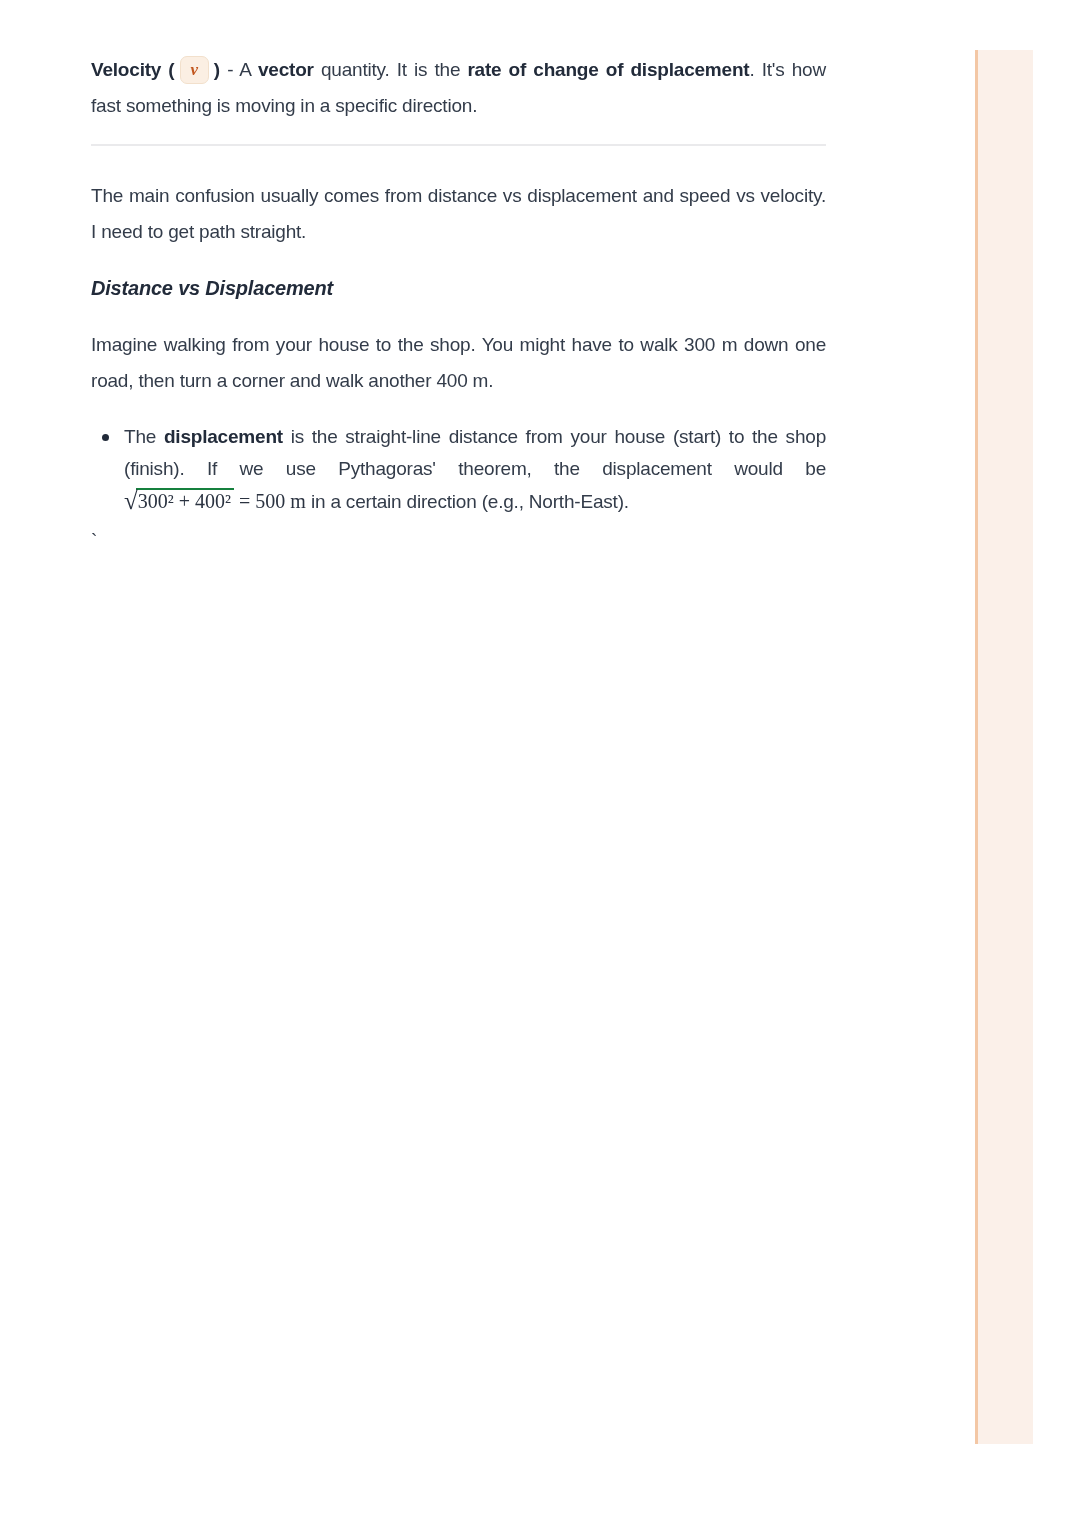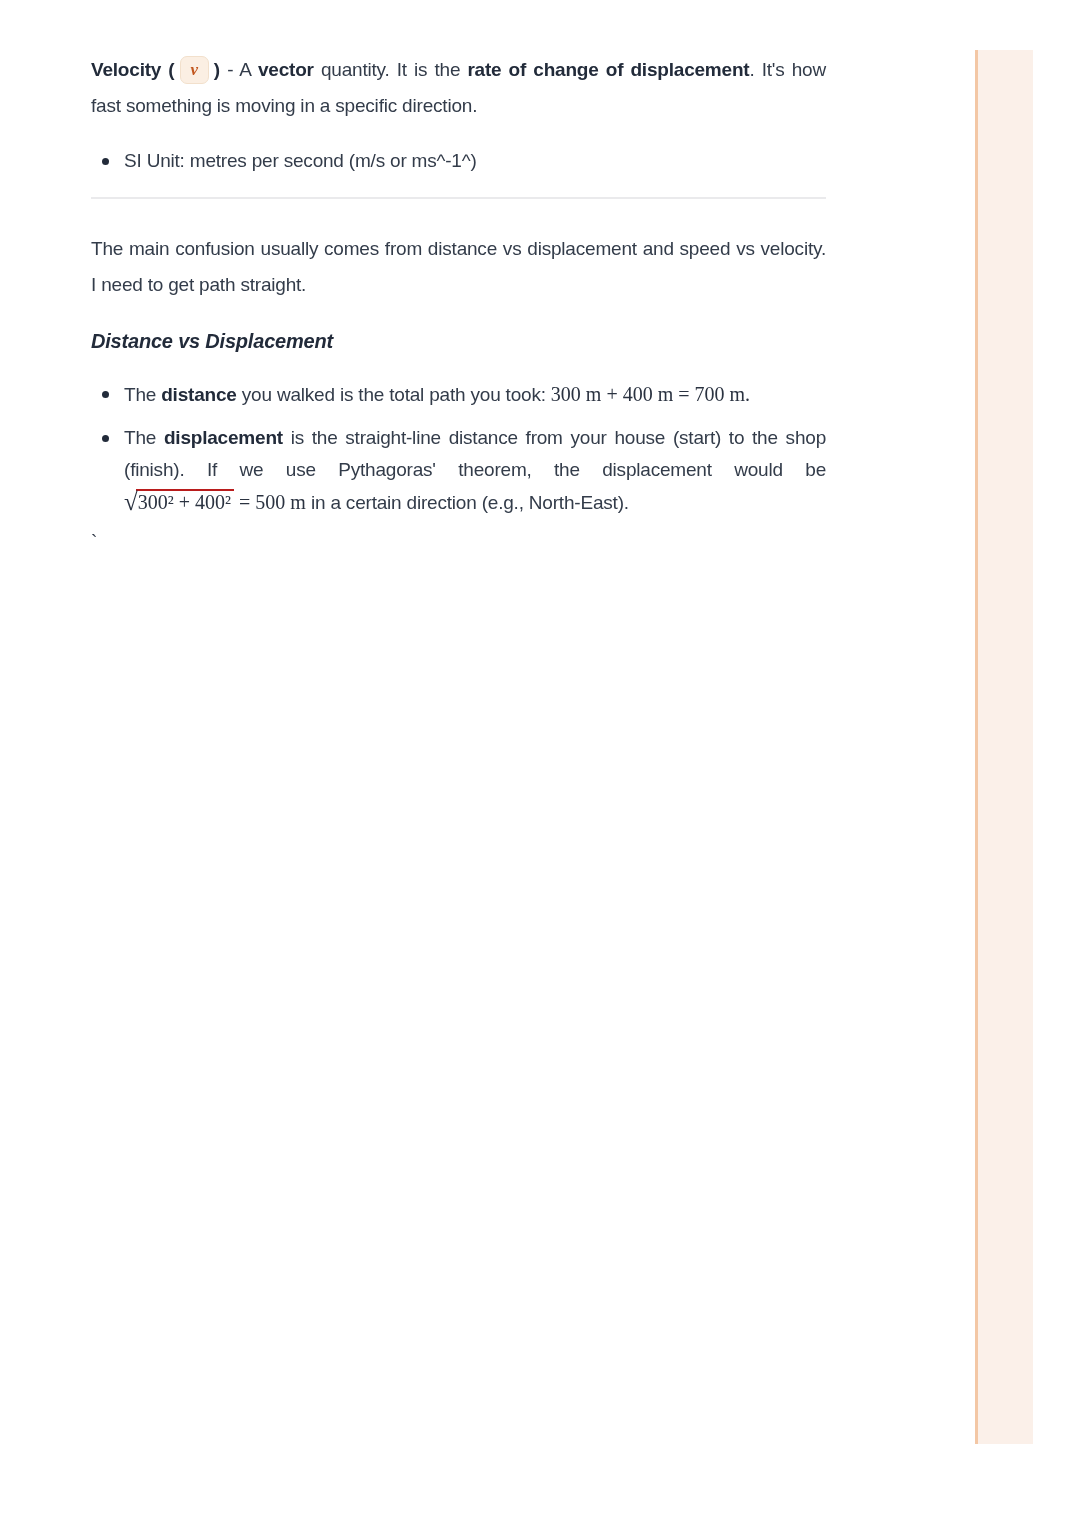--- a/index.html
+++ b/index.html
@@ -114,21 +114,21 @@
     color:#2A3240;
     white-space:nowrap;
   }
   .math.sqrt .rad{
     font-size:25px;
     line-height:0;
     position:relative;
     top:1px;
   }
   .math.sqrt .bar{
-    border-top:2px solid #b91c1c;
+    border-top:2px solid #15803d;
     margin-left:-2px;
     padding:0 3px 0 2px;
   }
   .stray{
     margin:4px 0 0 0;
     font-size:19px;
     line-height:24px;
     color:var(--body-text);
   }
   .watermark{
@@ -143,36 +143,31 @@
 <body>
 
 <div class="page">
 
   <div class="side-strip"></div>
 
   <div class="content">
 
     <p class="para velocity"><span class="b">Velocity (</span><span class="chip">v</span><span class="b">)</span><span class=""> - A </span><span class="b">vector</span><span class=""> quantity. It is the </span><span class="b">rate of change of displacement</span><span class="">. It's how fast something is moving in a specific direction.</span></p>
 
-    <ul class="bullets si">
-      <li>
-        <span>SI Unit: metres per second (m/s or ms^-1^)</span>
-      </li>
-    </ul>
 
     <hr class="divider">
 
 
     <p class="para intro">The main confusion usually comes from distance vs displacement and speed vs velocity. I need to get path straight.</p>
 
     <h2 class="subheading">Distance vs Displacement</h2>
 
+    <p class="para example">Imagine walking from your house to the shop. You might have to walk 300 m down one road, then turn a corner and walk another 400 m.</p>
 
     <ul class="bullets compare">
-      <li><span class="">The </span><span class="b">distance</span><span class=""> you walked is the total path you took: </span><span class="math">300 m + 400 m = 700 m.</span></li>
       <li><span class="">The </span><span class="b">displacement</span><span class=""> is the straight-line distance from your house (start) to the shop (finish). If we use Pythagoras' theorem, the displacement would be </span><span class="math sqrt"><span class="rad">√</span><span class="bar">300² + 400²</span></span><span class="math"> = 500 m</span><span class=""> in a certain direction (e.g., North-East).</span></li>
     </ul>
 
     <p class="stray">`</p>
 
   </div>
 
   <div class="watermark">(c) Knowunity 2025</div>
 
 </div>

